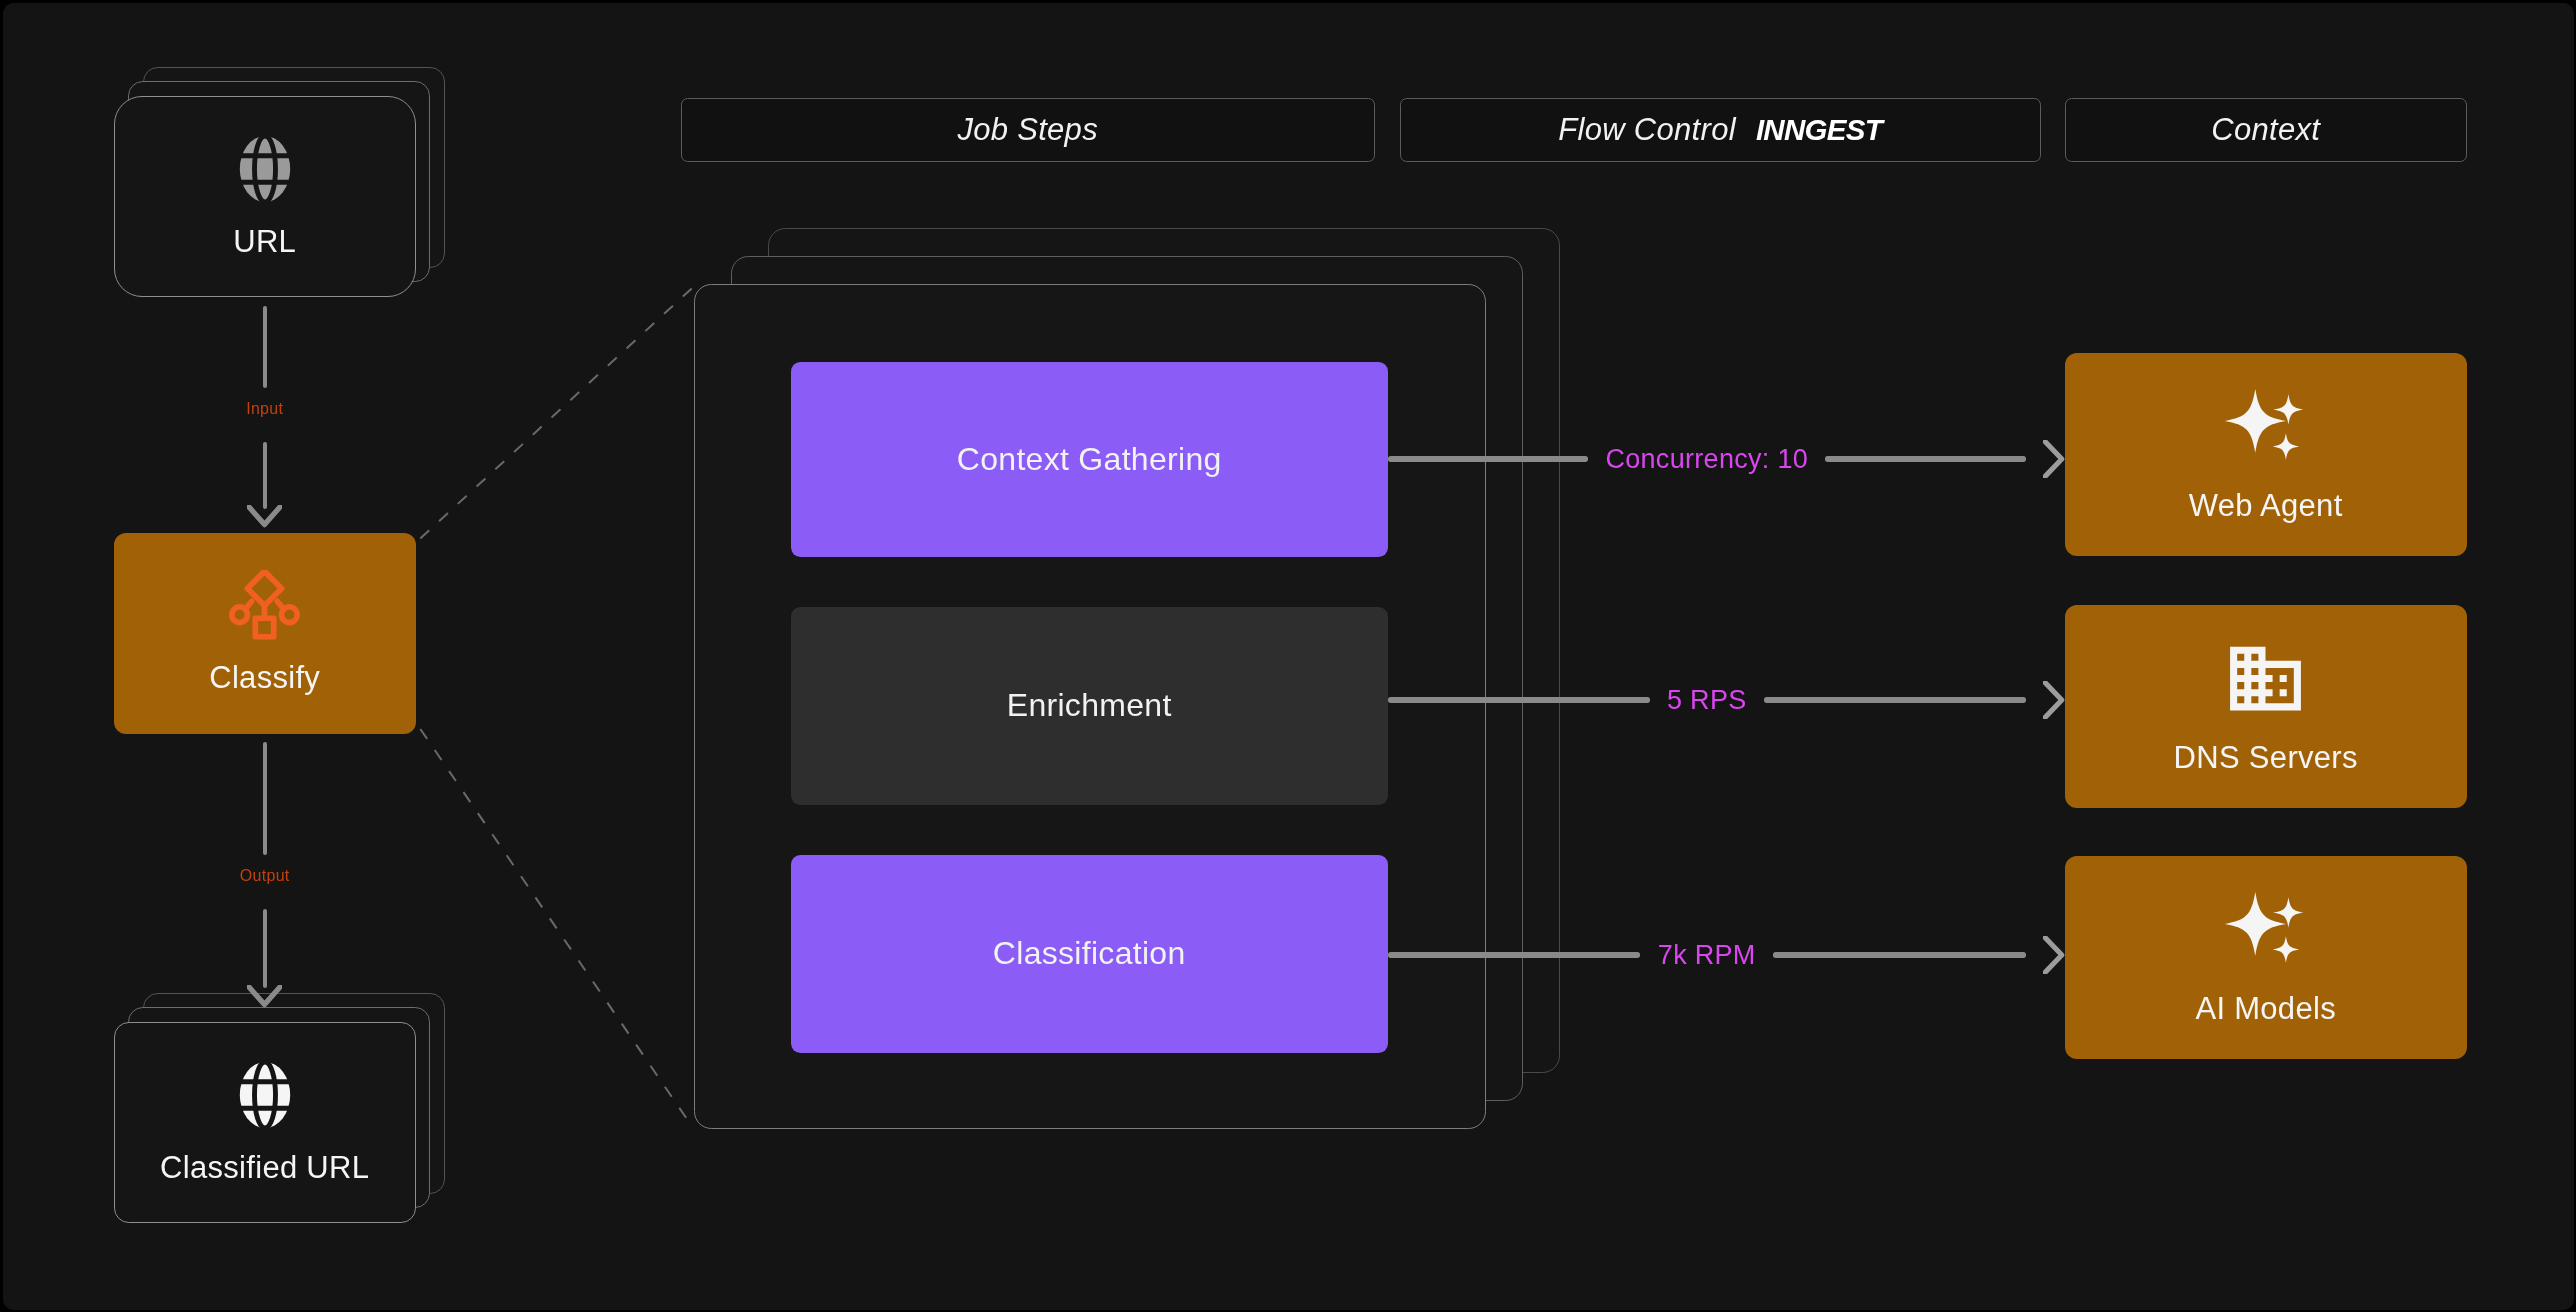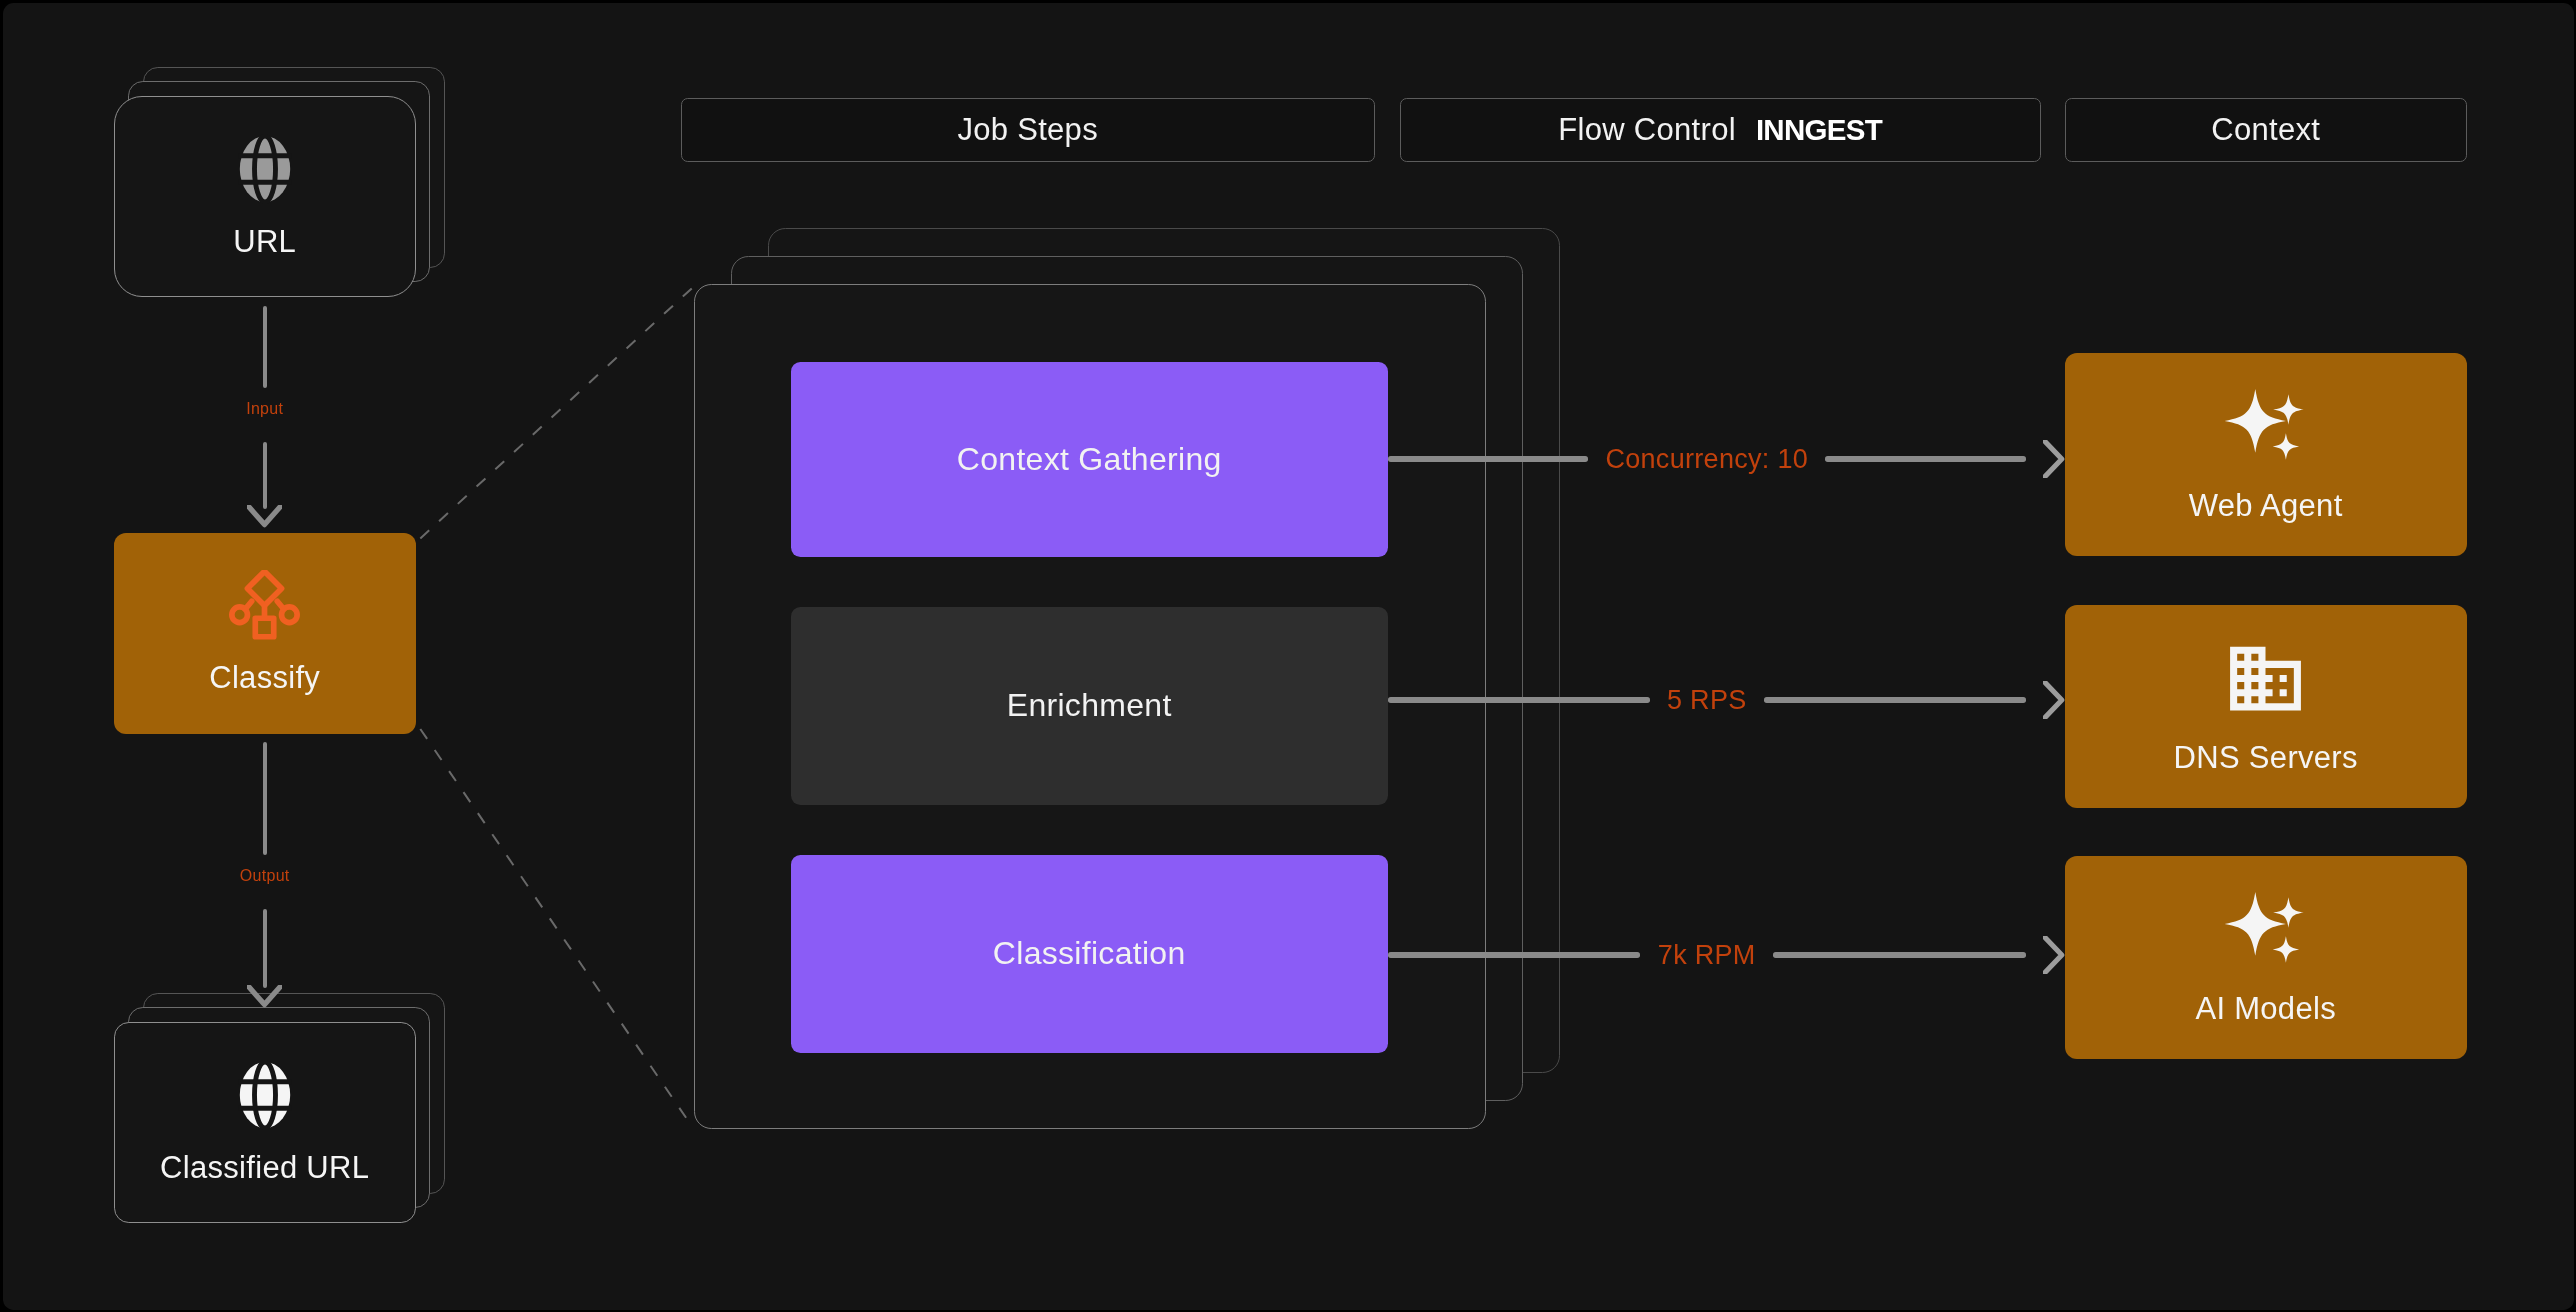--- a/index.html
+++ b/index.html
@@ -16,20 +16,21 @@
   .abs{position:absolute;box-sizing:border-box;}
 
   
   .header-pill{
     border:1.3px solid #5c5c5c;
     border-radius:6.7px;
     background:rgba(0,0,0,0.15);
     display:flex;align-items:center;justify-content:center;
     font-size:31px;letter-spacing:0.3px;color:#f2f2f2;
     gap:20px;
+    font-style:italic;
   }
   .inngest-logo{
     font-weight:800;
     letter-spacing:-0.7px;
     font-size:29.5px;
     color:#fff;
   }
 
   
   .stack-layer{
@@ -75,21 +76,21 @@
 
   
   .vline{width:4.7px;background:#8a8a8a;border-radius:2.7px;}
   .flow-word{font-size:16px;color:#c2410c;letter-spacing:0.3px;text-align:center;}
 
   
   .flow-arrow{
     display:flex;align-items:center;gap:17.4px;height:43px;
   }
   .flow-arrow .hline{flex:1;height:5.4px;background:#8a8a8a;border-radius:2.7px;}
-  .flow-arrow .flow-label{font-size:27px;color:#c2410c;white-space:nowrap;letter-spacing:0.3px;}
+  .flow-arrow .flow-label{font-size:27px;color:#d946ef;white-space:nowrap;letter-spacing:0.3px;}
 
   svg{display:block;}
 </style>
 </head>
 <body>
 
 <div id="stage">
 
   <svg class="abs" style="left:0;top:0;width:2571px;height:1307px;pointer-events:none;" viewBox="0 0 3832 1948">
     <line x1="622" y1="798" x2="1028" y2="424" stroke="#696969" stroke-width="3" stroke-dasharray="18 20"></line>

